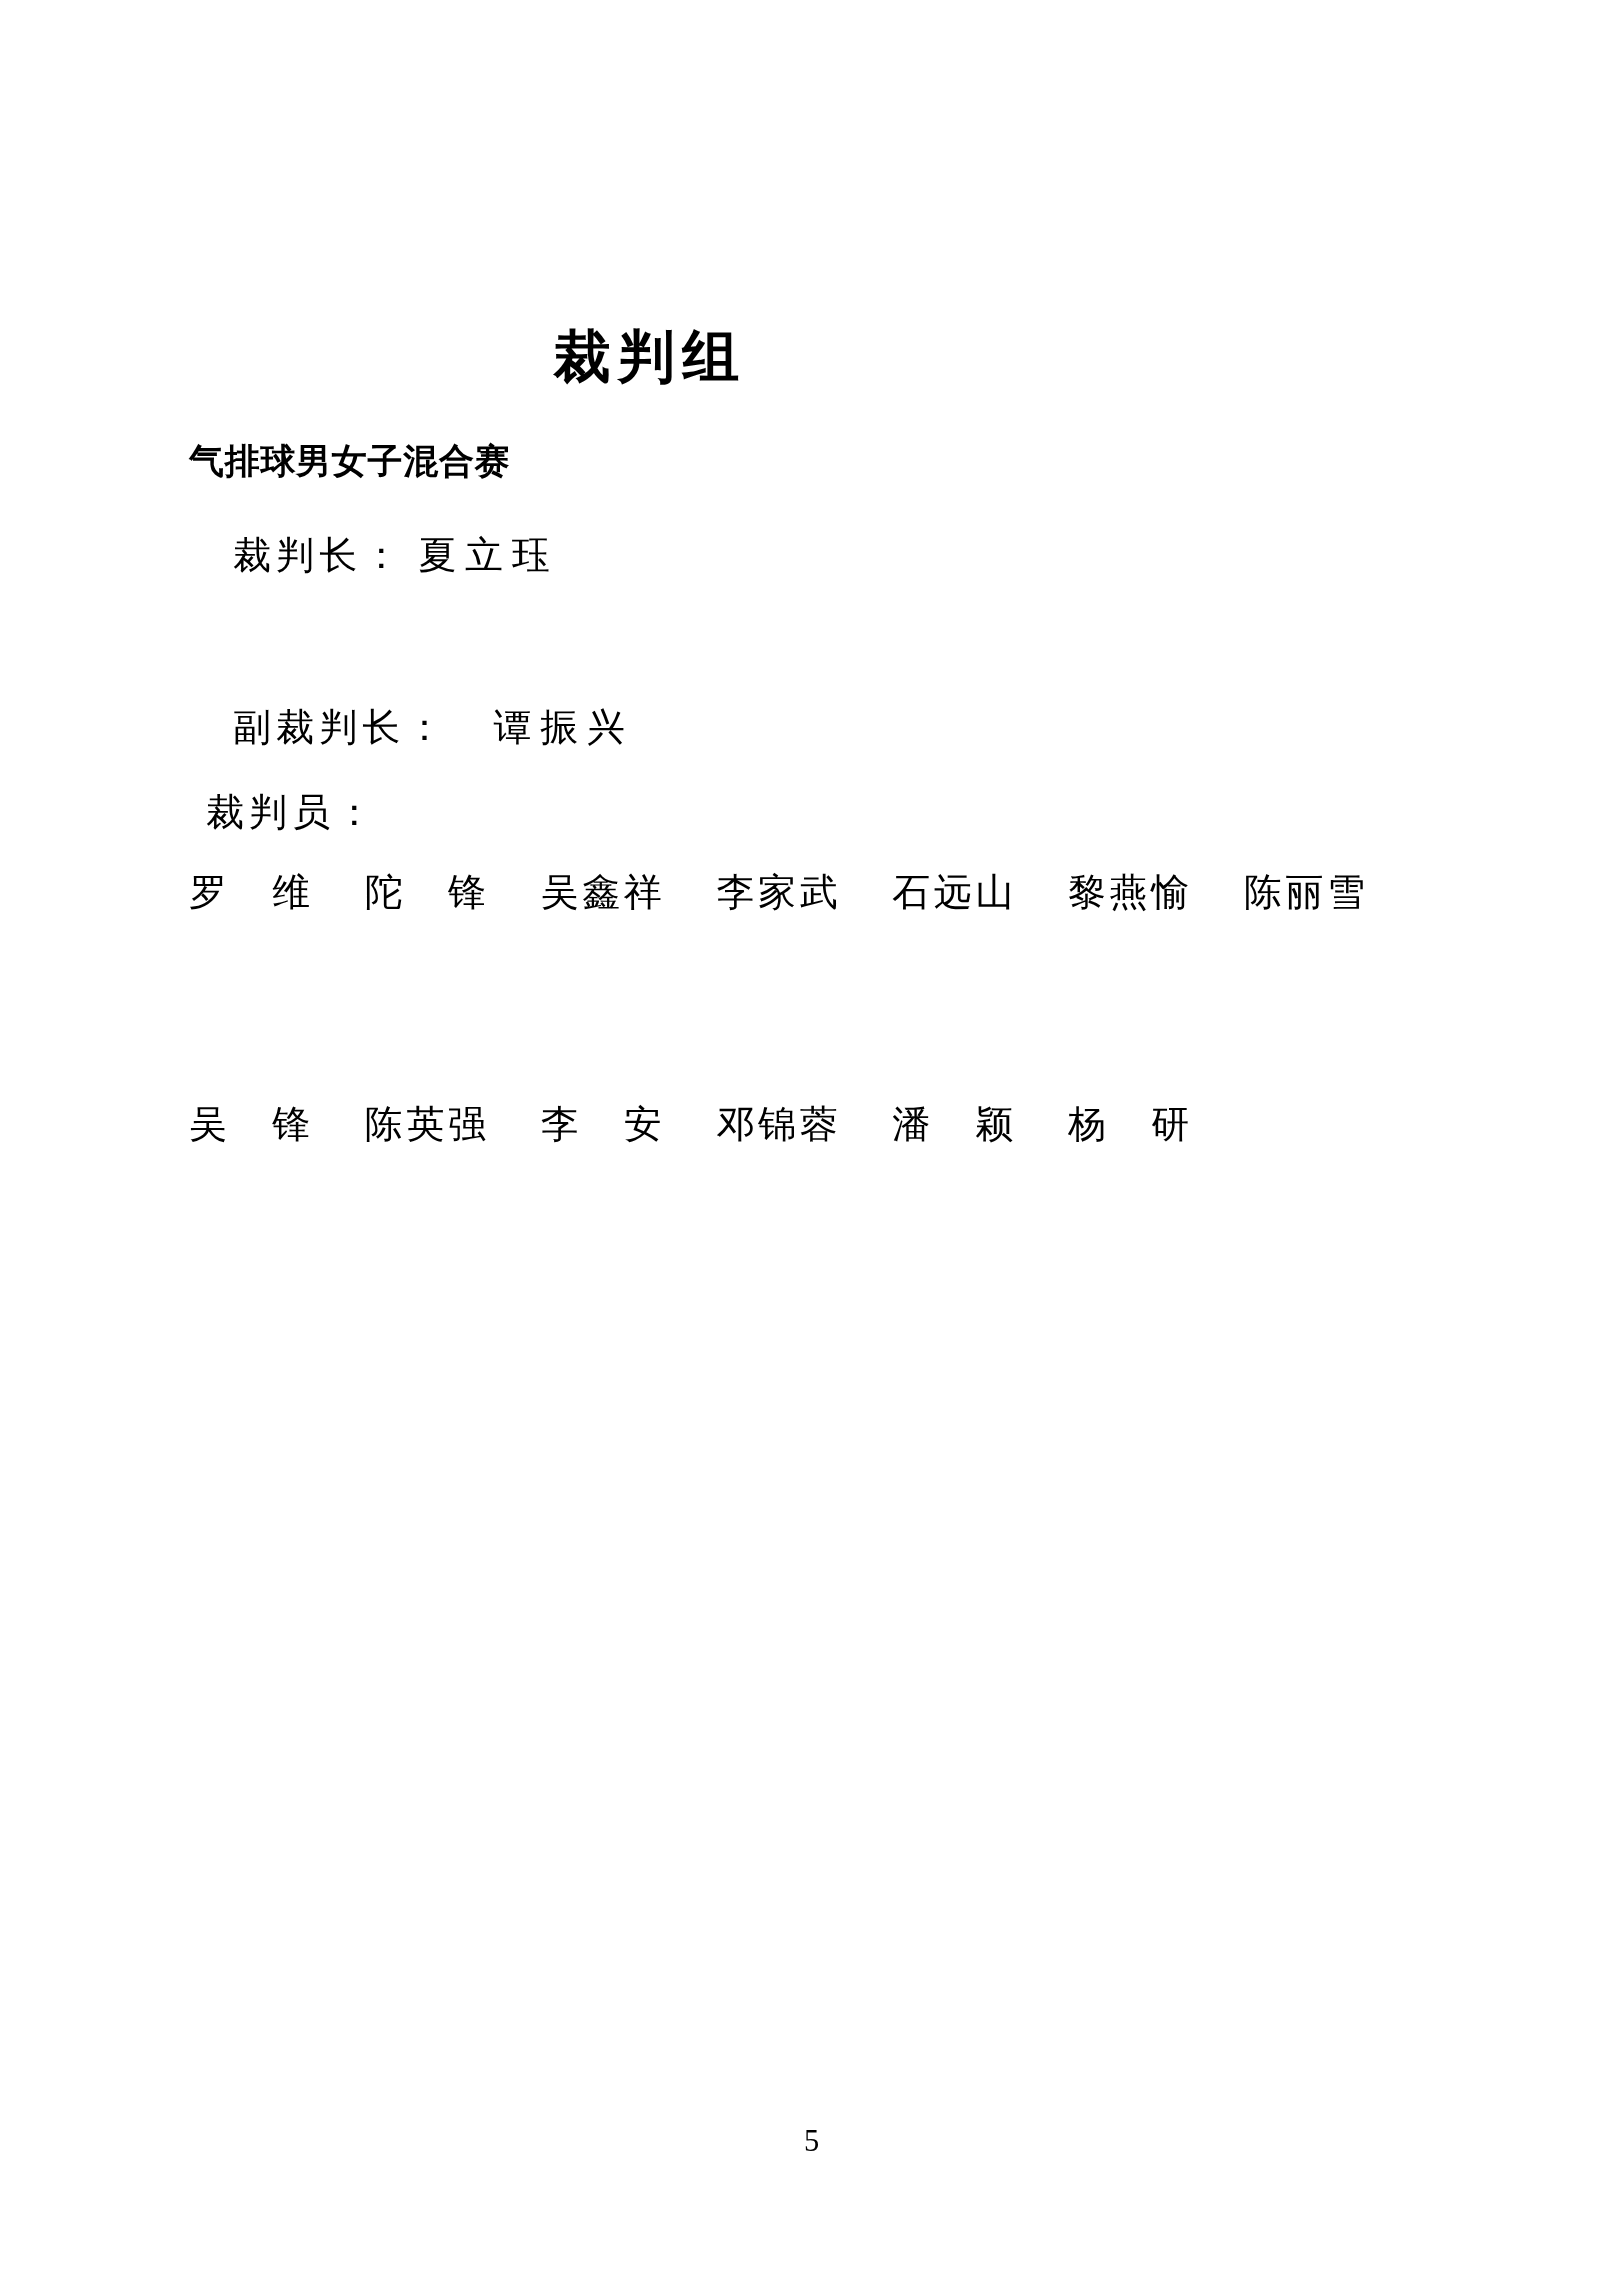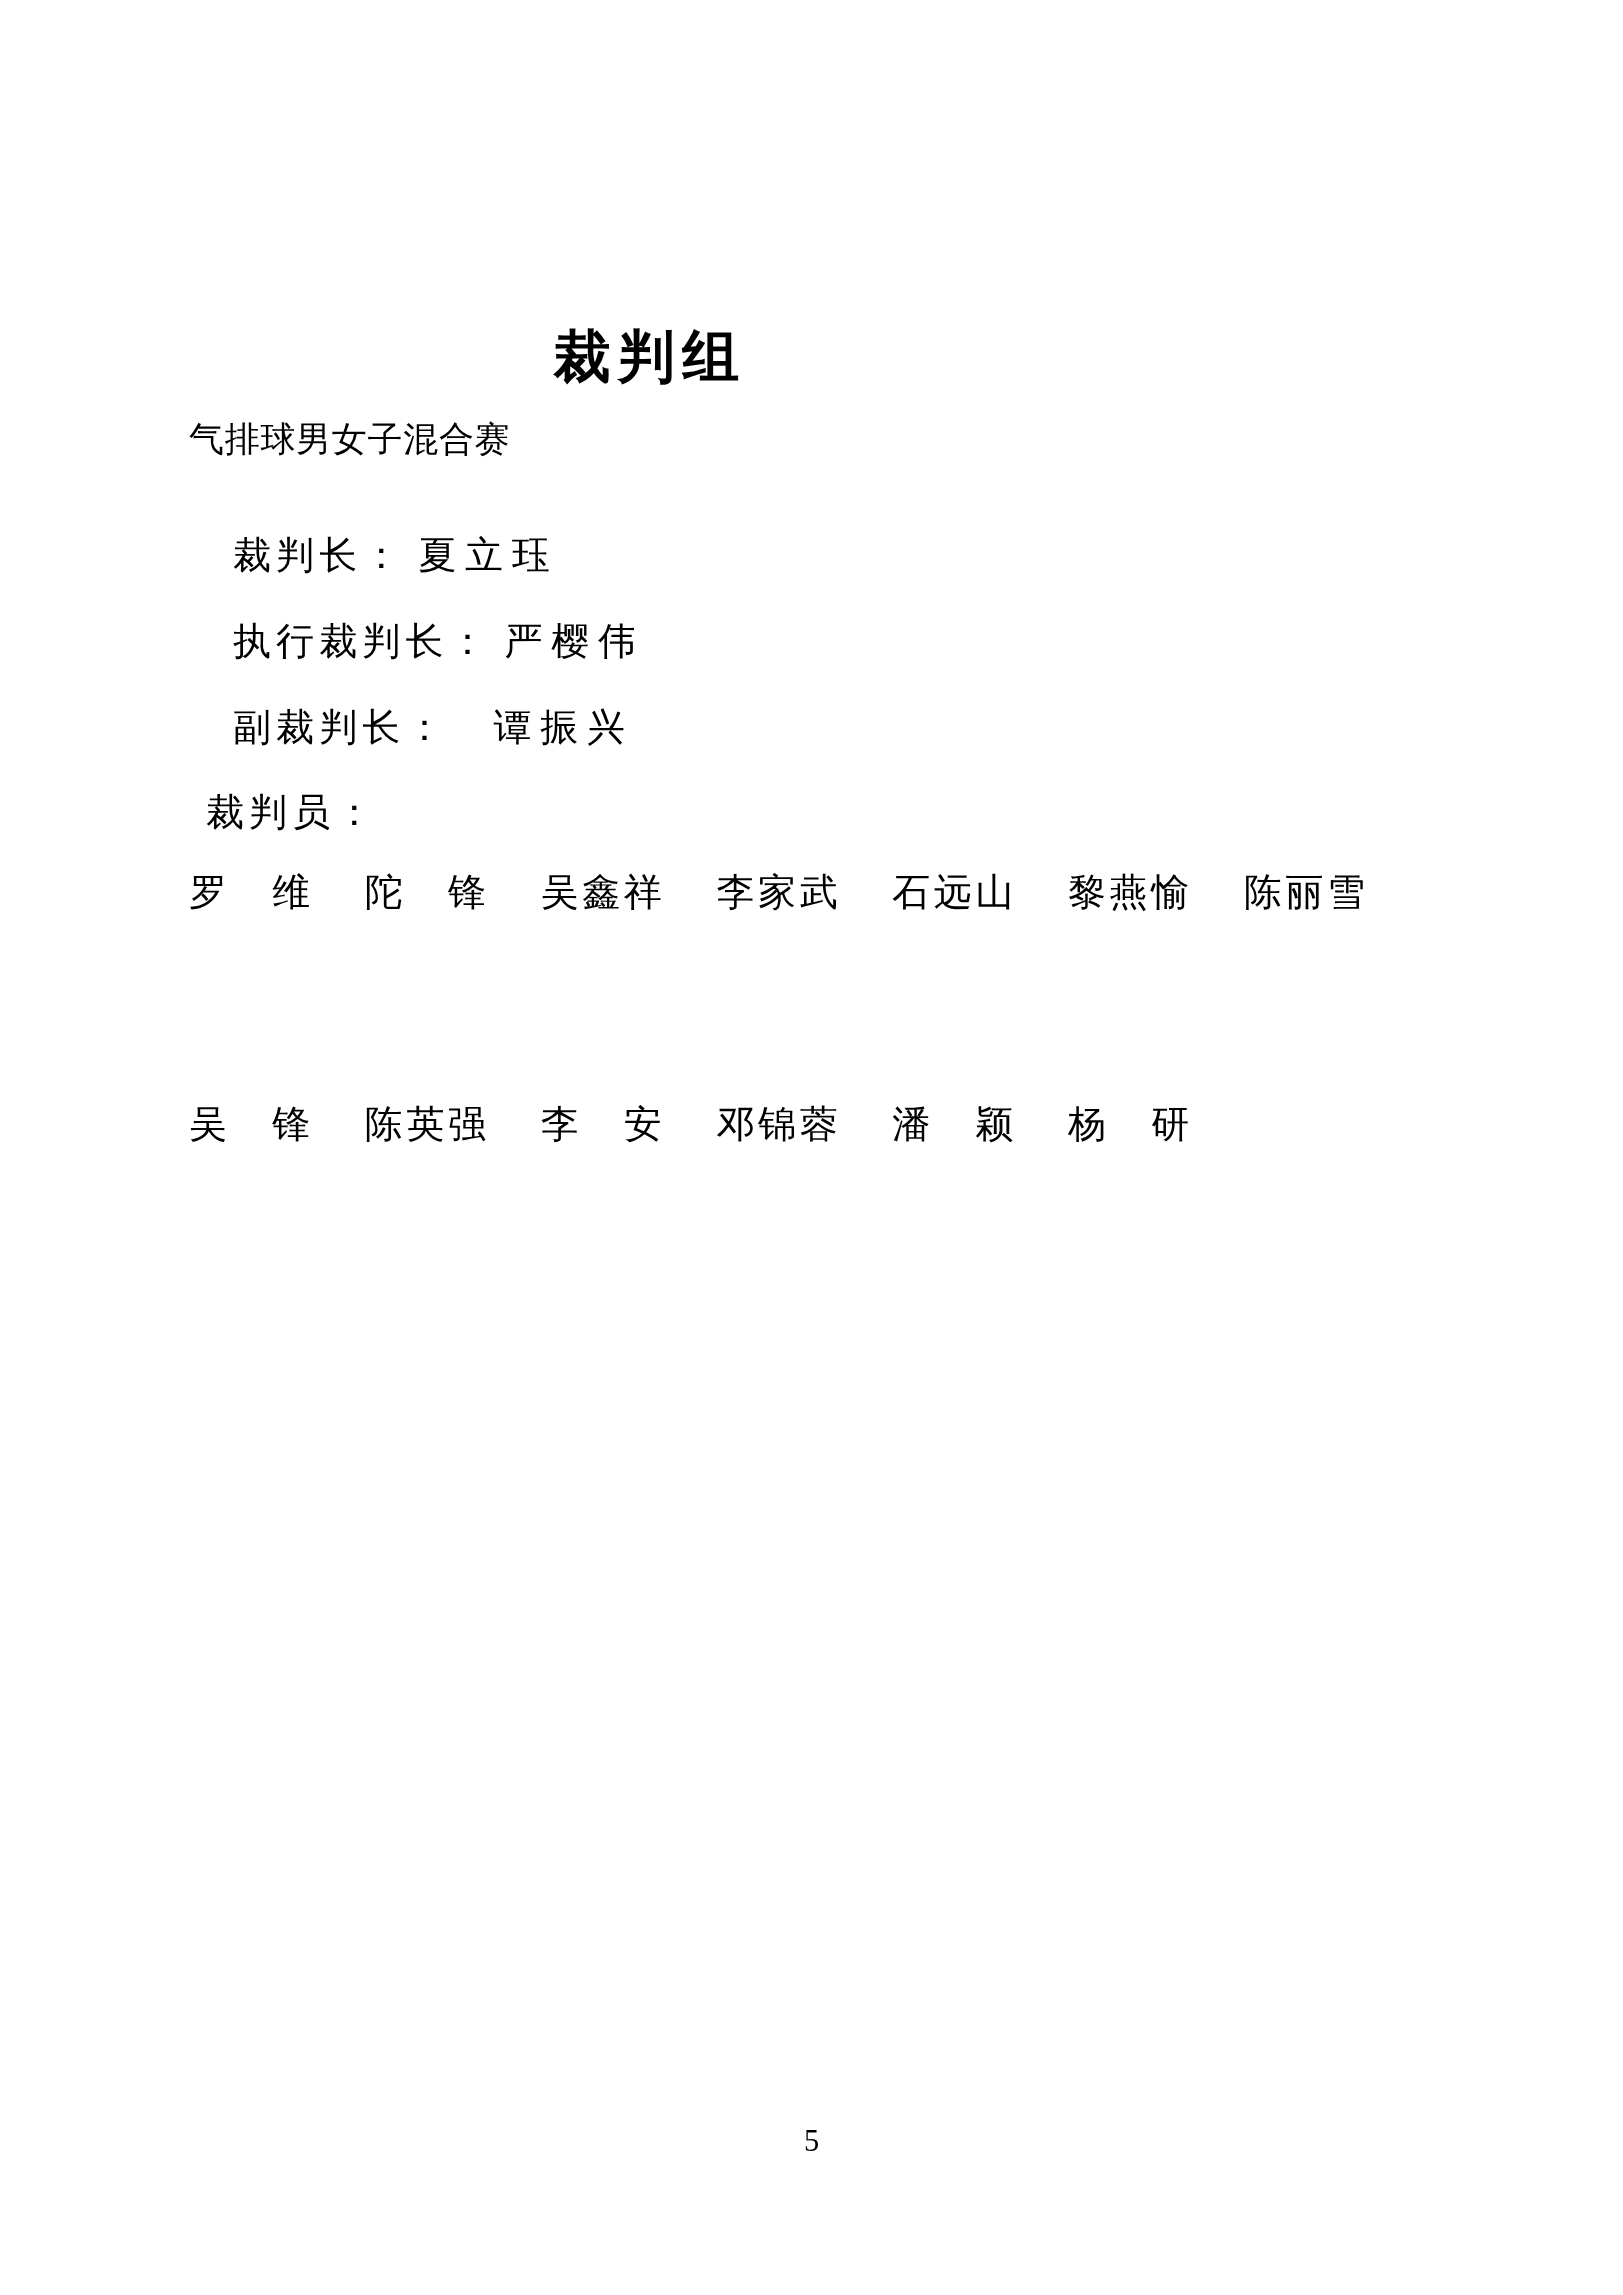--- a/index.html
+++ b/index.html
@@ -24,25 +24,25 @@
     text-align: center;
     padding-right: 29px;
     box-sizing: border-box;
     font-size: 57px;
     font-weight: bold;
     letter-spacing: 7.3px;
     line-height: 1.1;
   }
   .subtitle {
     position: absolute;
-    top: 420px;
+    top: 442px;
     left: 189px;
     font-family: "Liberation Sans", "DejaVu Sans", sans-serif;
     font-size: 35px;
-    font-weight: 400;
+    font-weight: 700;
     letter-spacing: 0.7px;
     line-height: 1.1;
   }
   .official-line {
     position: absolute;
     left: 189px;
     font-size: 38px;
     line-height: 1.1;
     white-space: nowrap;
     margin-left: 44px;
@@ -98,23 +98,20 @@
 <div class="page">
 
   <div class="doc-title">裁判组</div>
 
   <div class="subtitle">气排球男女子混合赛</div>
 
   <div class="official-line line-1">
     <span class="role">裁判长：</span><span class="name">夏立珏</span>
   </div>
 
-  <div class="official-line line-2">
-    <span class="role">执行裁判长：</span><span class="name">严樱伟</span>
-  </div>
 
   <div class="official-line line-3">
     <span class="role">副裁判长：</span><span class="name wide-gap">谭振兴</span>
   </div>
 
   <div class="referees-label">裁判员：</div>
 
   <div class="referee-row row-1">
     <span>罗　维</span>
     <span>陀　锋</span>

